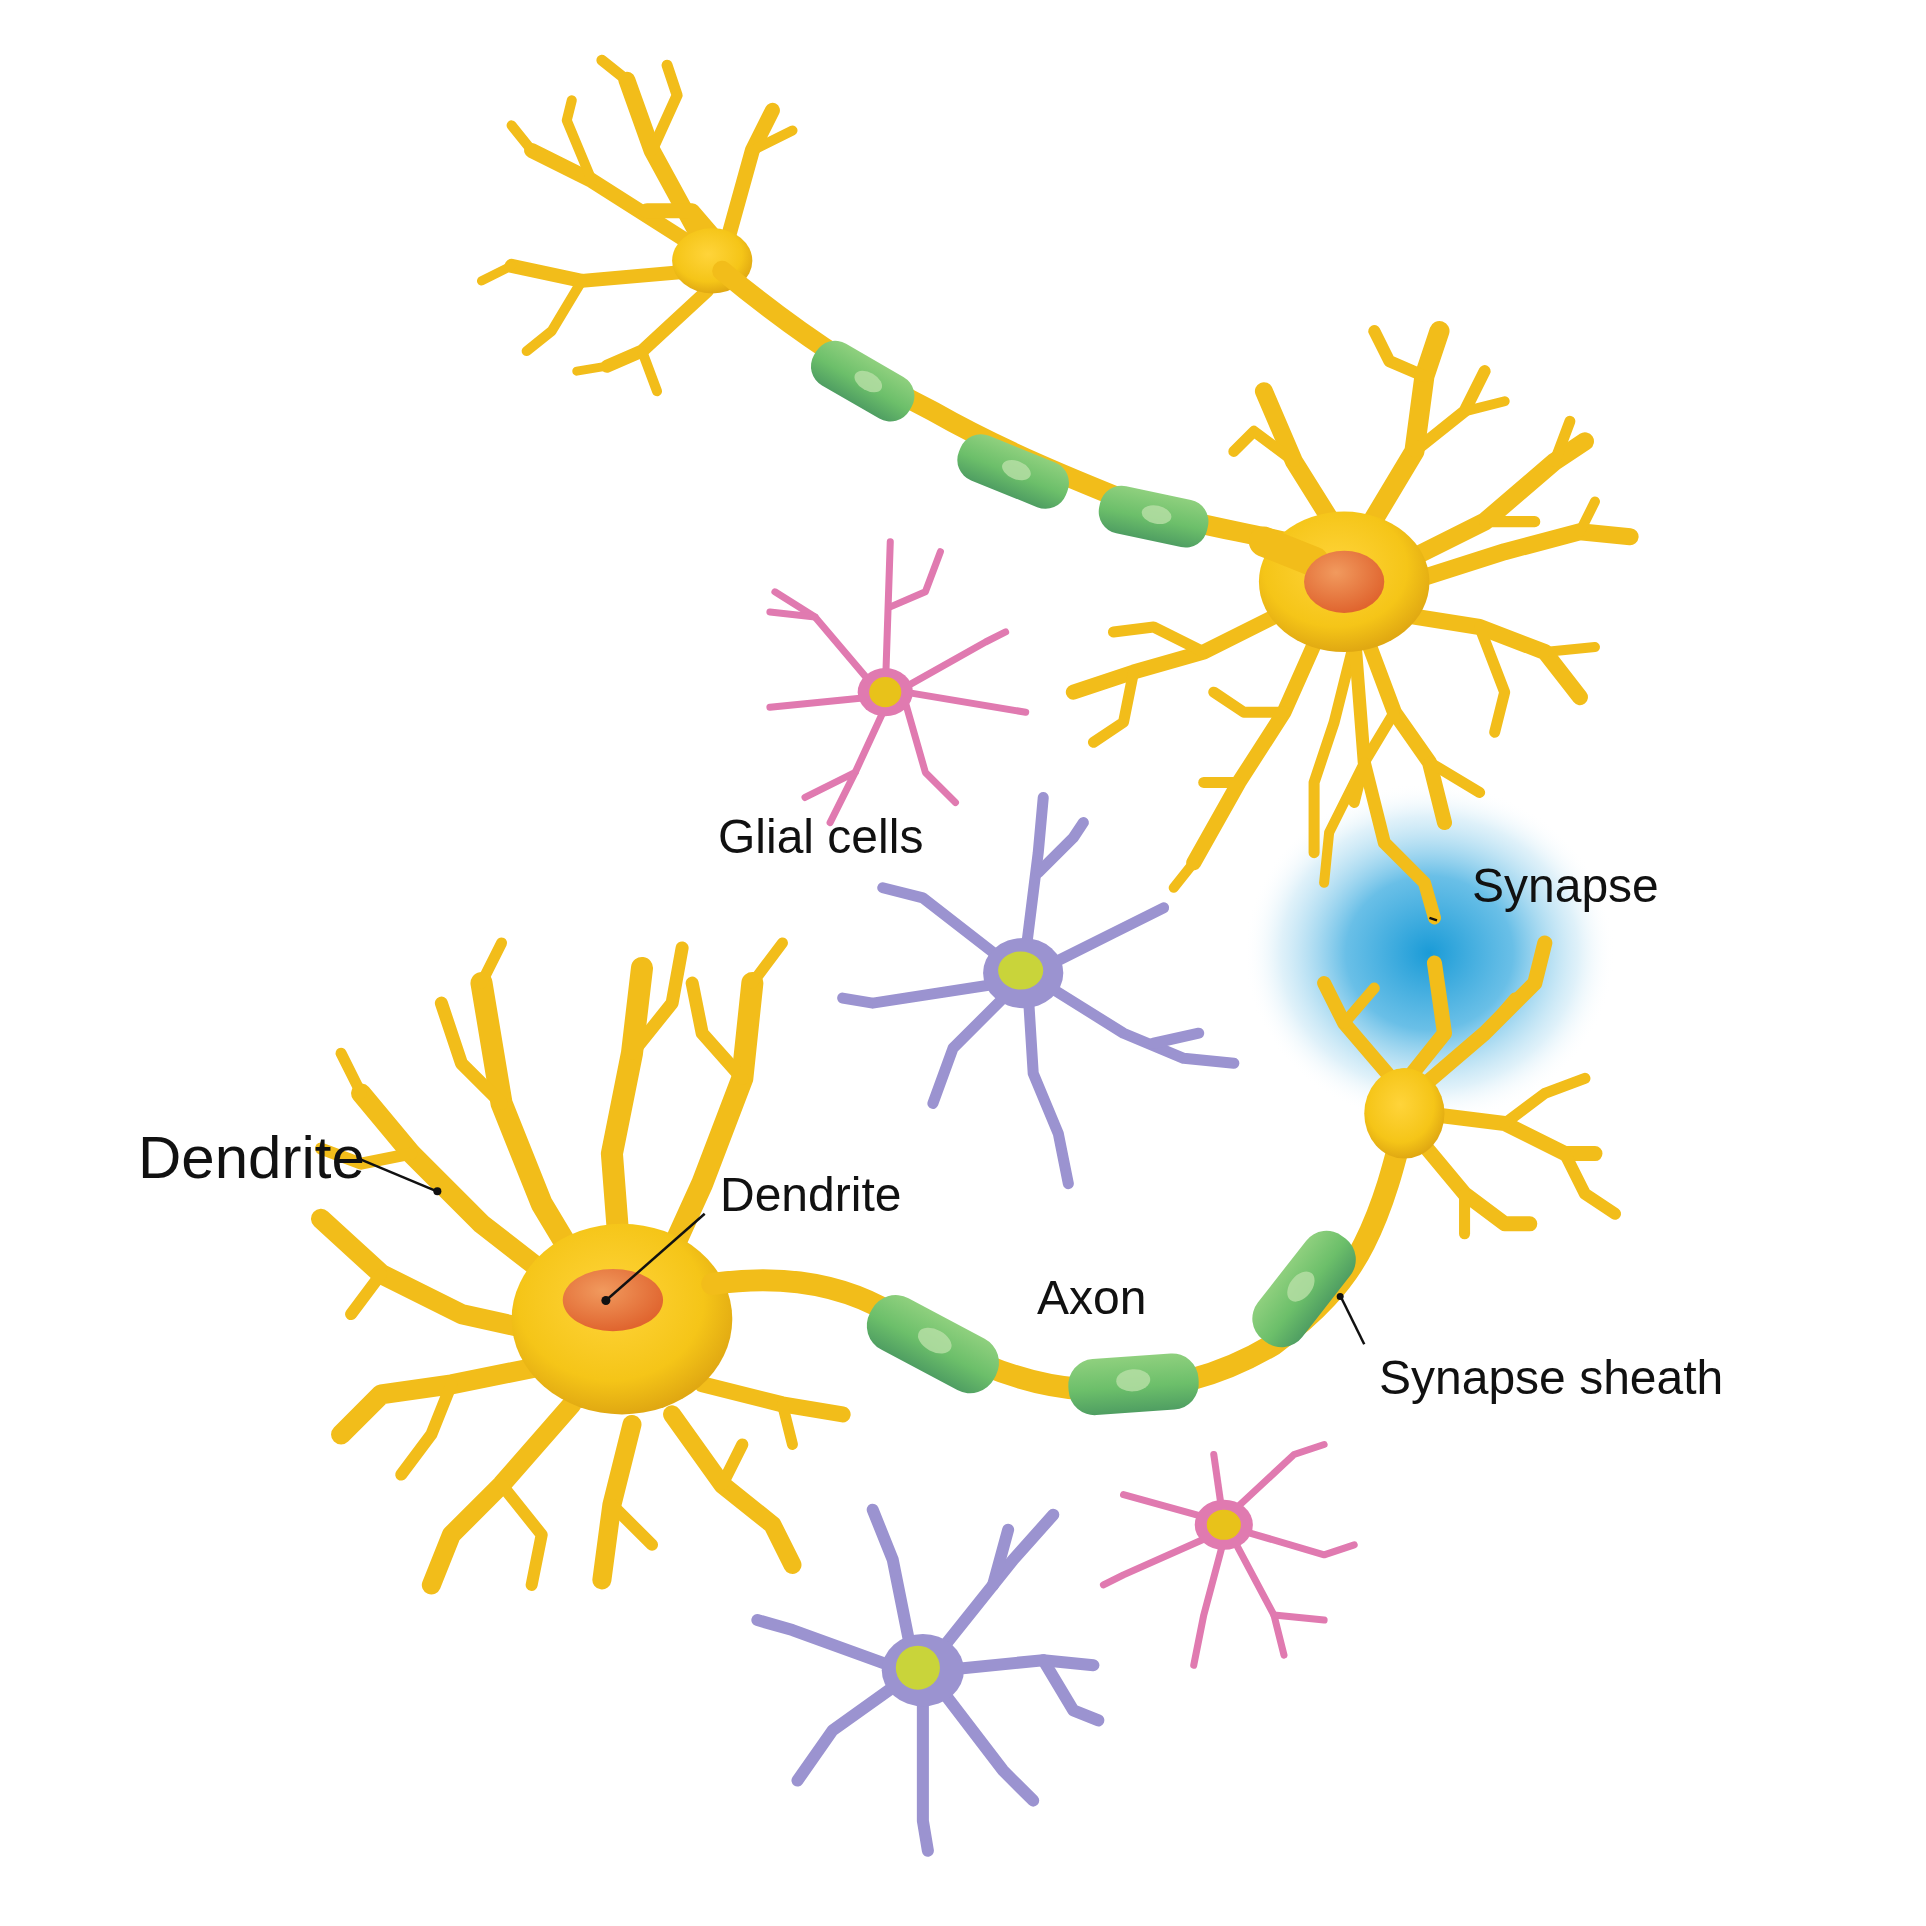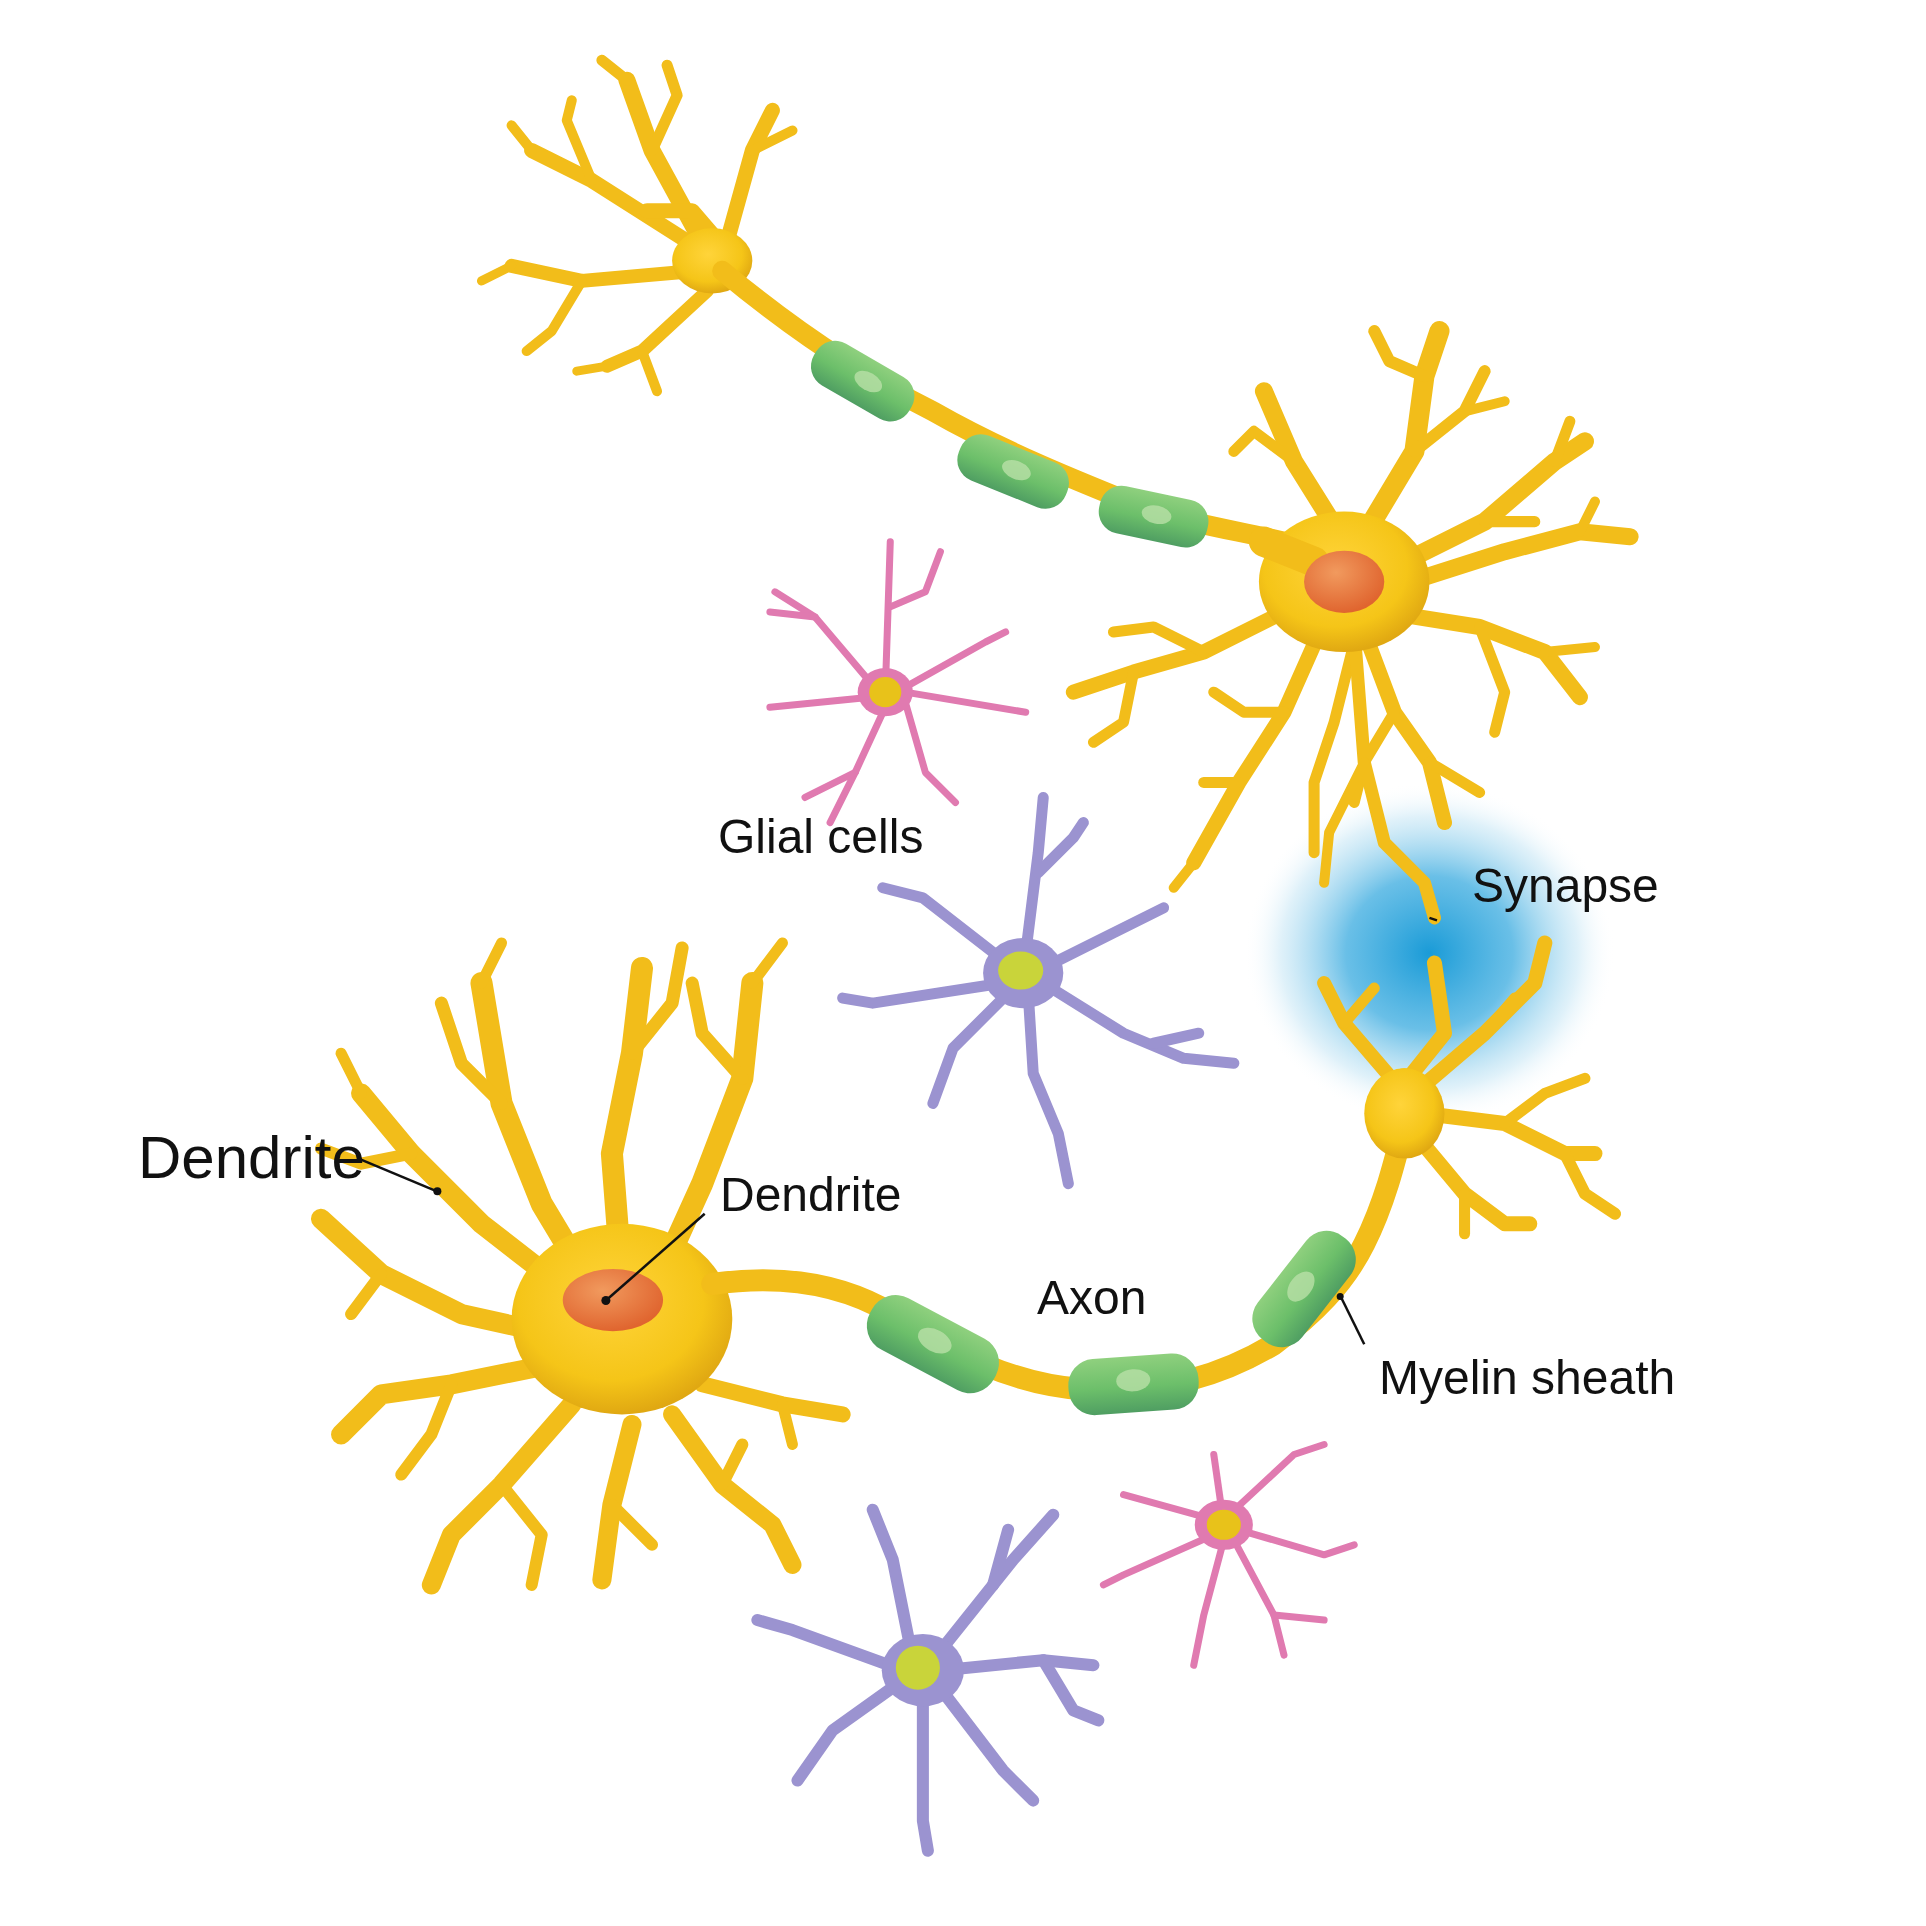--- a/index.html
+++ b/index.html
@@ -259,15 +259,15 @@
       <path class="pointer" d="M2850 1830 L2865 1835"></path>
     </g>
   </svg>
 
   
   <div class="label lbl-lg" style="left:718px; top:813px;">Glial cells</div>
   <div class="label lbl-lg" style="left:1472px; top:862px;text-align:right;">Synapse</div>
   <div class="label lbl-md" style="left:138px; top:1128px;">Dendrite</div>
   <div class="label lbl-lg" style="left:720px; top:1171px;">Dendrite</div>
   <div class="label lbl-lg" style="left:1029px; top:1274px;margin-left:8px;">Axon</div>
-  <div class="label lbl-lg" style="left:1379px; top:1354px;">Myelin sheath</div>
+  <div class="label lbl-lg" style="left:1379px; top:1354px;">Synapse sheath</div>
 </div>
 
 
 </body></html>

